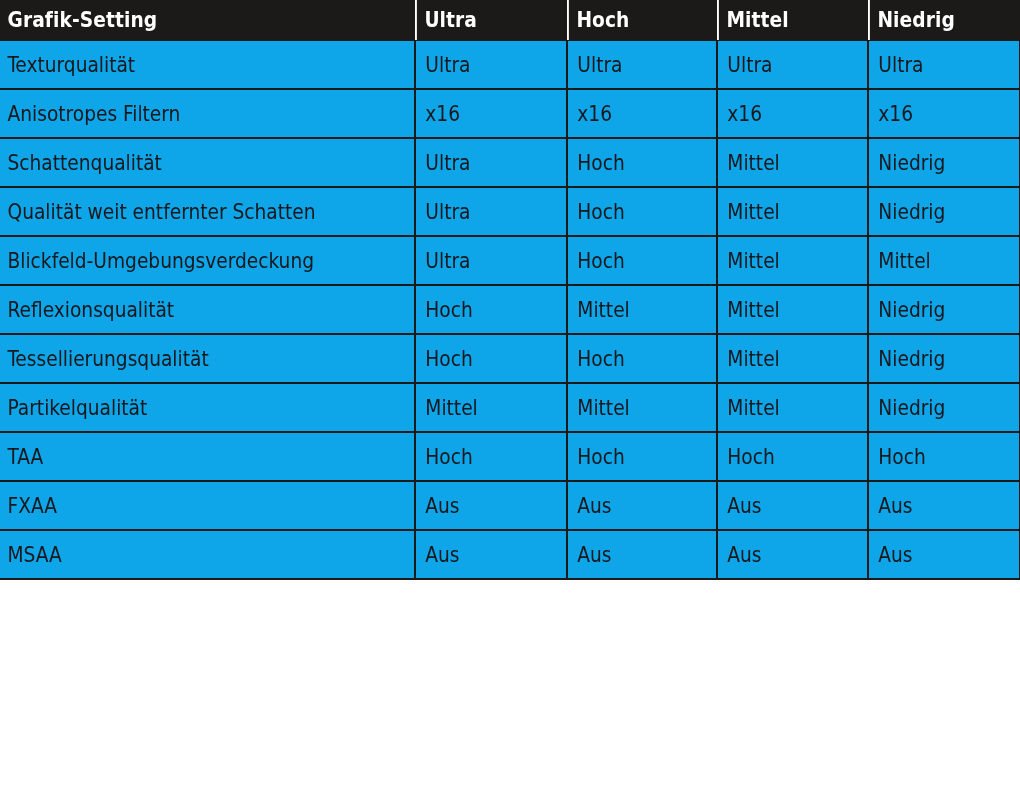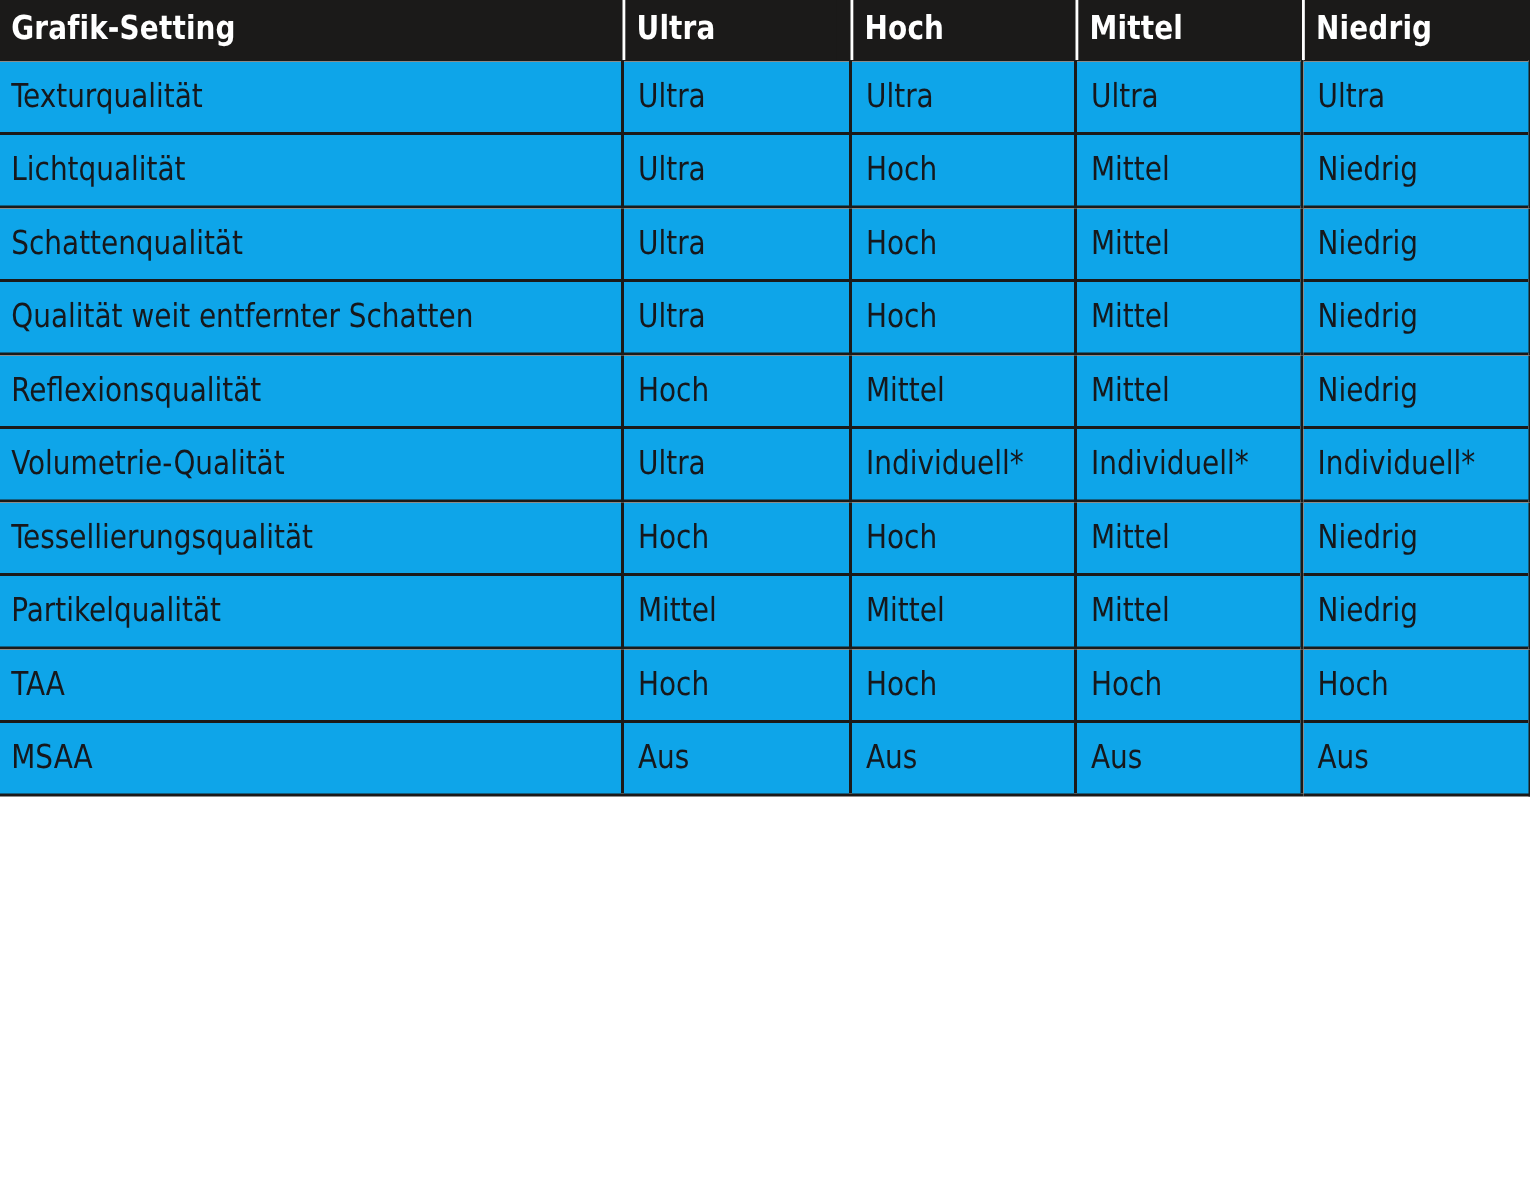--- a/index.html
+++ b/index.html
@@ -131,74 +131,81 @@
     </thead>
     <tbody id="table-body">
         <tr class="data-row">
           <td class="cell-name">Texturqualität</td>
           <td class="cell-value">Ultra</td>
           <td class="cell-value">Ultra</td>
           <td class="cell-value">Ultra</td>
           <td class="cell-value cell-last">Ultra</td>
         </tr>
         <tr class="data-row">
-          <td class="cell-name">Lichtqualität</td>
-          <td class="cell-value">Ultra</td>
-          <td class="cell-value">Hoch</td>
-          <td class="cell-value">Mittel</td>
-          <td class="cell-value cell-last">Niedrig</td>
+          <td class="cell-name">Anisotropes Filtern</td>
+          <td class="cell-value">x16</td>
+          <td class="cell-value">x16</td>
+          <td class="cell-value">x16</td>
+          <td class="cell-value cell-last">x16</td>
         </tr>
         <tr class="data-row">
           <td class="cell-name">Schattenqualität</td>
           <td class="cell-value">Ultra</td>
           <td class="cell-value">Hoch</td>
           <td class="cell-value">Mittel</td>
           <td class="cell-value cell-last">Niedrig</td>
         </tr>
         <tr class="data-row">
           <td class="cell-name">Qualität weit entfernter Schatten</td>
           <td class="cell-value">Ultra</td>
           <td class="cell-value">Hoch</td>
           <td class="cell-value">Mittel</td>
           <td class="cell-value cell-last">Niedrig</td>
         </tr>
         <tr class="data-row">
+          <td class="cell-name">Blickfeld-Umgebungsverdeckung</td>
+          <td class="cell-value">Ultra</td>
+          <td class="cell-value">Hoch</td>
+          <td class="cell-value">Mittel</td>
+          <td class="cell-value cell-last">Mittel</td>
+        </tr>
+        <tr class="data-row">
           <td class="cell-name">Reflexionsqualität</td>
           <td class="cell-value">Hoch</td>
           <td class="cell-value">Mittel</td>
           <td class="cell-value">Mittel</td>
           <td class="cell-value cell-last">Niedrig</td>
         </tr>
         <tr class="data-row">
-          <td class="cell-name">Volumetrie-Qualität</td>
-          <td class="cell-value">Ultra</td>
-          <td class="cell-value">Individuell*</td>
-          <td class="cell-value">Individuell*</td>
-          <td class="cell-value cell-last">Individuell*</td>
-        </tr>
-        <tr class="data-row">
           <td class="cell-name">Tessellierungsqualität</td>
           <td class="cell-value">Hoch</td>
           <td class="cell-value">Hoch</td>
           <td class="cell-value">Mittel</td>
           <td class="cell-value cell-last">Niedrig</td>
         </tr>
         <tr class="data-row">
           <td class="cell-name">Partikelqualität</td>
           <td class="cell-value">Mittel</td>
           <td class="cell-value">Mittel</td>
           <td class="cell-value">Mittel</td>
           <td class="cell-value cell-last">Niedrig</td>
         </tr>
         <tr class="data-row">
           <td class="cell-name">TAA</td>
           <td class="cell-value">Hoch</td>
           <td class="cell-value">Hoch</td>
           <td class="cell-value">Hoch</td>
           <td class="cell-value cell-last">Hoch</td>
+        </tr>
+        <tr class="data-row">
+          <td class="cell-name">FXAA</td>
+          <td class="cell-value">Aus</td>
+          <td class="cell-value">Aus</td>
+          <td class="cell-value">Aus</td>
+          <td class="cell-value cell-last">Aus</td>
         </tr>
         <tr class="data-row">
           <td class="cell-name">MSAA</td>
           <td class="cell-value">Aus</td>
           <td class="cell-value">Aus</td>
           <td class="cell-value">Aus</td>
           <td class="cell-value cell-last">Aus</td>
         </tr>
       </tbody>
   </table>

